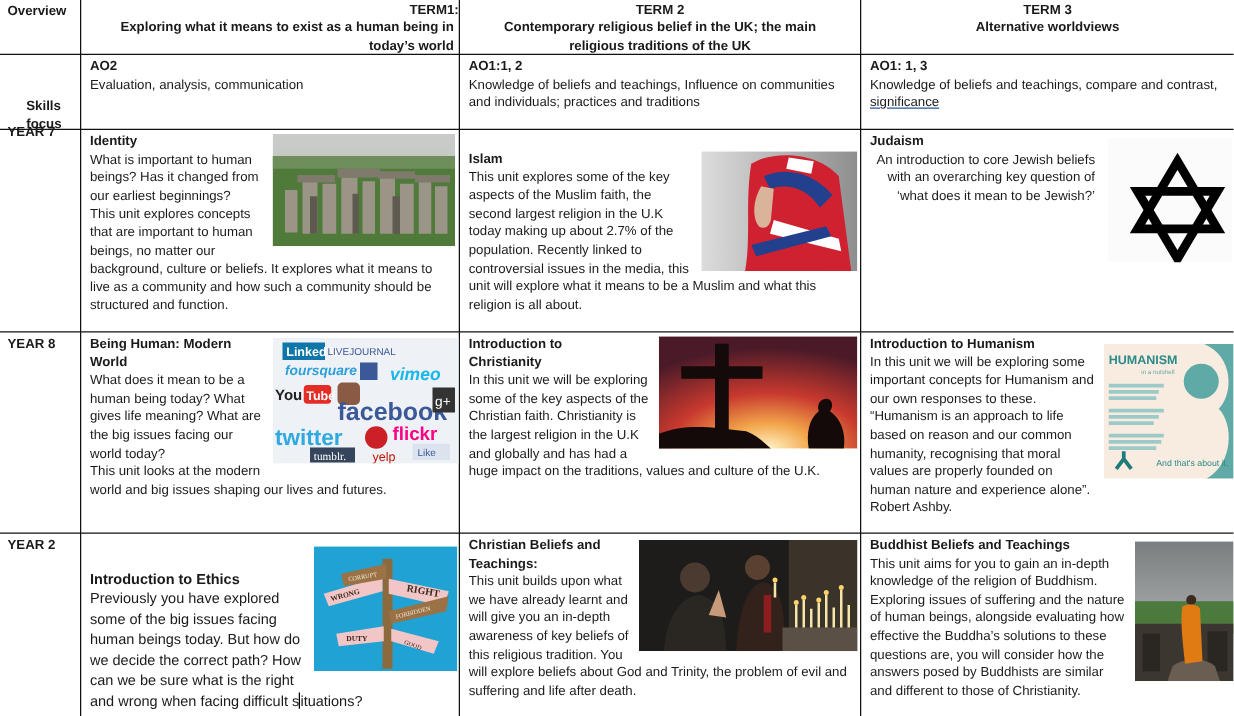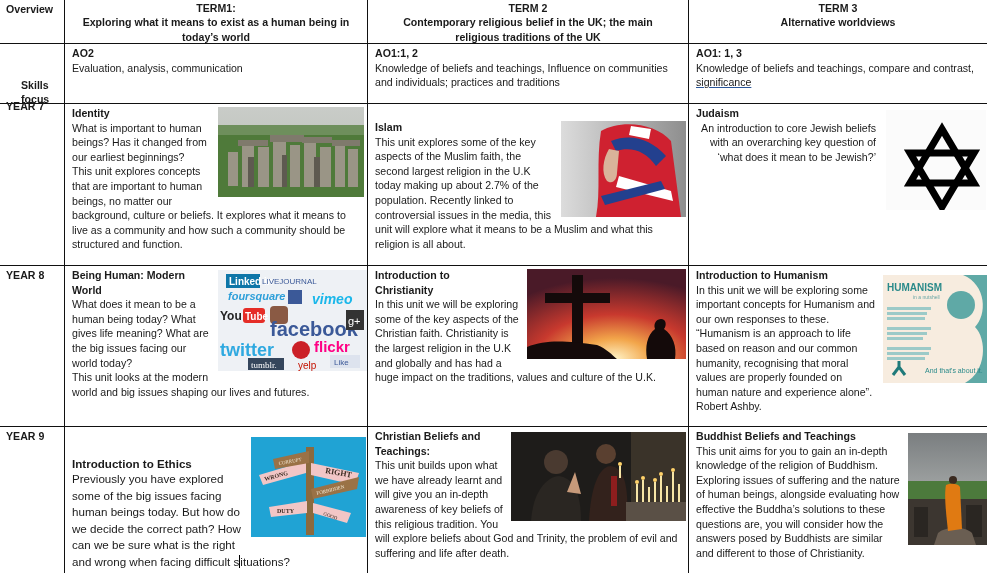--- a/index.html
+++ b/index.html
@@ -28,21 +28,21 @@
   <div class="vline" style="left:64px"></div>
   <div class="vline" style="left:367px"></div>
   <div class="vline" style="left:688px"></div>
   <div class="hline" style="top:43px"></div>
   <div class="hline" style="top:103px"></div>
   <div class="hline" style="top:265px"></div>
   <div class="hline" style="top:426px"></div>
 
   <div class="cell rowlabel" style="left:6px; top:2px; width:58px;">Overview</div>
 
-  <div class="cell hdr" style="left:65px; top:1px; width:302px;">
+  <div class="cell hdr" style="left:65px; top:1px; width:302px;text-align:right;">
     <div>TERM1:</div>
     <div style="padding:0 4px;">Exploring what it means to exist as a human being in today’s world</div>
   </div>
   <div class="cell hdr" style="left:368px; top:1px; width:320px;">
     <div>TERM 2</div>
     <div style="padding:0 30px;">Contemporary religious belief in the UK; the main religious traditions of the UK</div>
   </div>
   <div class="cell hdr" style="left:689px; top:1px; width:298px;">
     <div>TERM 3</div>
     <div>Alternative worldviews</div>
@@ -216,21 +216,21 @@
         <circle cx="78" cy="30" r="14" fill="#5fa9a6"></circle>
         <path d="M10 100 L16 92 L22 100 M16 92 L16 86" stroke="#1f7a7a" stroke-width="3" fill="none"></path>
         <text x="42" y="98" font-size="7" fill="#2a8a8a" font-family="Liberation Sans, sans-serif">And that's about it.</text>
       </svg>
     </div>
     <div class="bold">Introduction to Humanism</div>
     <div class="para">In this unit we will be exploring some important concepts for Humanism and our own responses to these.</div>
     <div class="para">“Humanism is an approach to life based on reason and our common humanity, recognising that moral values are properly founded on human nature and experience alone”. Robert Ashby.</div>
   </div>
 
-  <div class="cell rowlabel" style="left:6px; top:429px;">YEAR 9</div>
+  <div class="cell rowlabel" style="left:6px; top:429px;">YEAR 2</div>
 
   <div class="cell big" style="left:72px; top:429px; width:295px;">
     <div class="fl" style="width:115px; height:100px; margin-top:8px; margin-right:1px;">
       <svg width="115" height="100" viewBox="0 0 115 100">
         <rect width="115" height="100" fill="#20a3d4"></rect>
         <rect x="55" y="10" width="8" height="88" fill="#8b6a3e"></rect>
         <polygon points="8,38 55,24 55,36 12,48" fill="#f2c6c6"></polygon>
         <polygon points="60,26 108,36 104,48 60,38" fill="#f2c6c6"></polygon>
         <polygon points="22,22 58,14 58,26 24,32" fill="#9a7246"></polygon>
         <polygon points="60,52 108,40 106,52 62,62" fill="#9a7246"></polygon>

